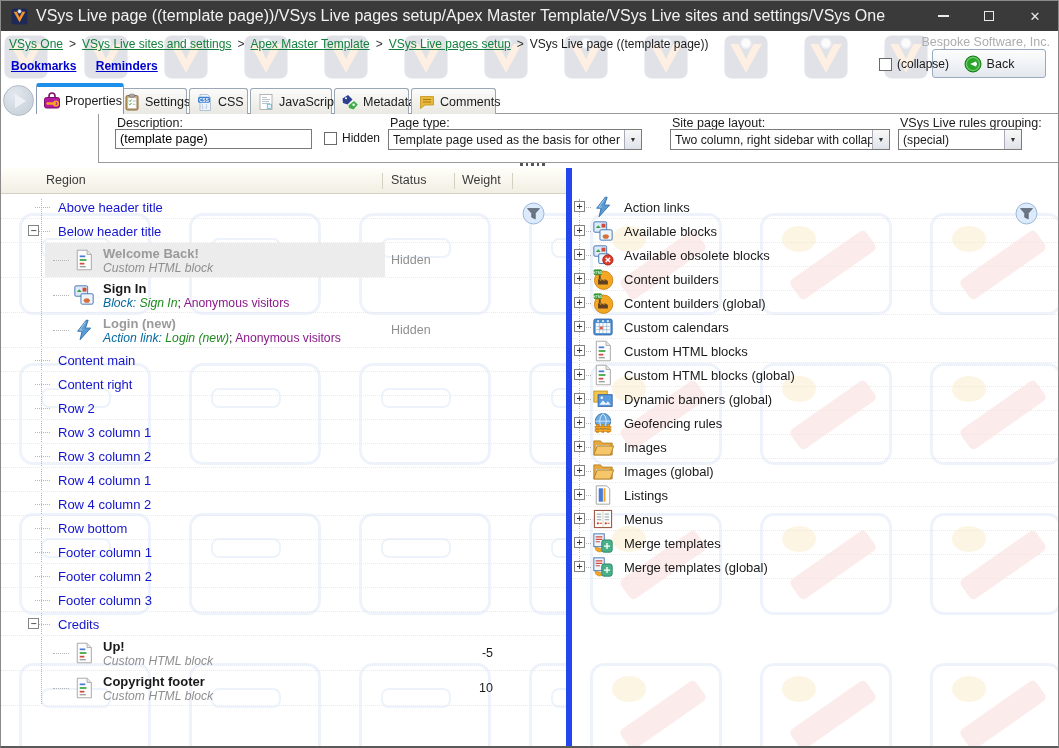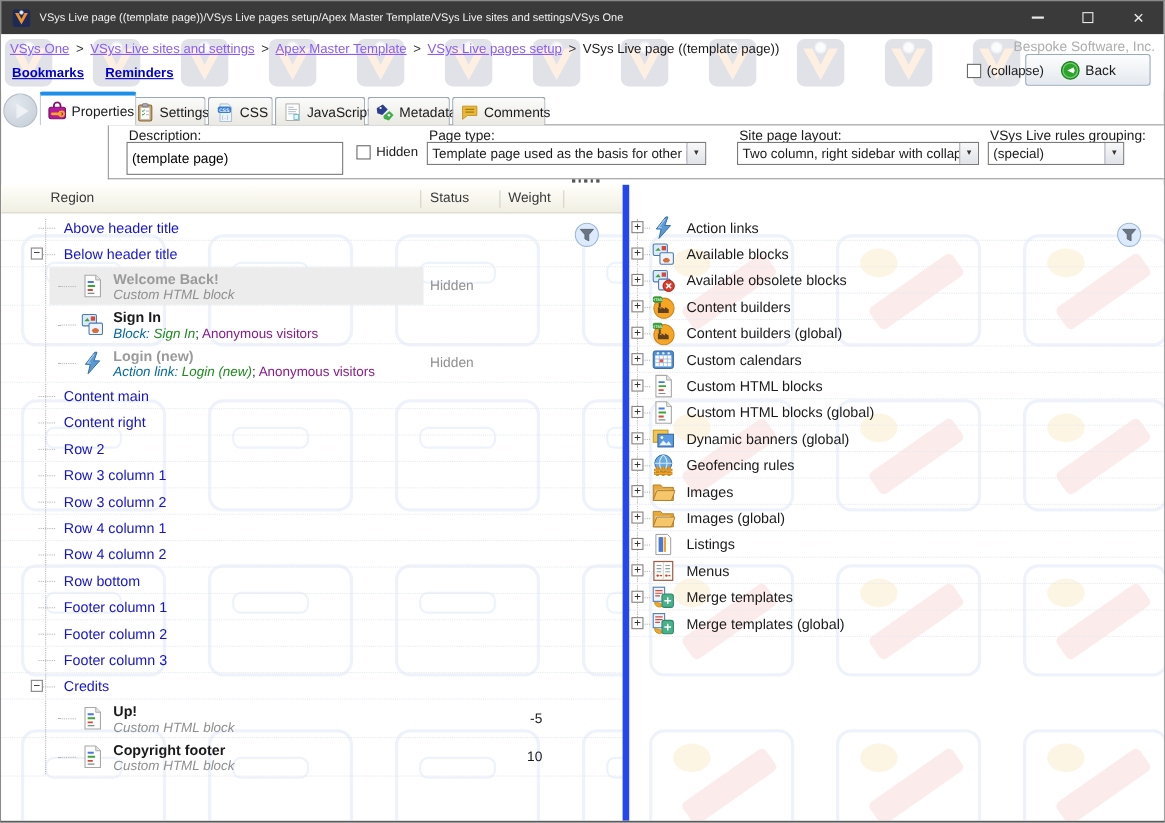--- a/index.html
+++ b/index.html
@@ -2,51 +2,51 @@
 <html><head>
 <meta charset="utf-8">
 <style>
   * { margin:0; padding:0; box-sizing:border-box; }
   html,body { width:1059px; height:748px; font-family:"Liberation Sans",sans-serif; font-size:12px; color:#1a1a1a; }
   .window { position:relative; width:1059px; height:748px; background:#fff; border:1px solid #8a8a8a; border-bottom:2px solid #5a5a5a; overflow:hidden; }
 
   
   .titlebar { position:absolute; left:0; top:0; width:100%; height:30px; background:#3a3a3a; display:flex; align-items:center; z-index:30; }
   .titlebar .app-icon { width:17px; height:17px; margin:0 8px 0 10px; flex:none; }
-  .titlebar .title-text { color:#f2f2f2; font-size:10px; white-space:nowrap; }
+  .titlebar .title-text { color:#f2f2f2; font-size:16px; white-space:nowrap; }
   .win-controls { position:absolute; right:0; top:0; height:30px; display:flex; }
   .win-btn { width:46px; height:30px; display:flex; align-items:center; justify-content:center; color:#eaeaea; font-size:13px; }
   .win-btn .sq { width:10px; height:10px; border:1px solid #eaeaea; display:inline-block; }
   .win-btn .dash { width:11px; height:1.5px; background:#eaeaea; display:inline-block; }
 
   
   .topstrip { position:absolute; left:0; top:30px; width:100%; height:52px; background:#fff; z-index:5; }
   .wm-top { position:absolute; inset:0; overflow:hidden; pointer-events:none; }
   .crumb-row { position:absolute; left:8px; top:4px; height:18px; display:flex; align-items:center; white-space:nowrap; z-index:2; }
-  .crumb-row a { color:#8b5cf6; text-decoration:underline; }
+  .crumb-row a { color:#15803d; text-decoration:underline; }
   .crumb-sep { margin:0 6px; color:#333; }
   .crumb-last { color:#1a1a1a; }
   .company { position:absolute; right:8px; top:4px; color:#adadad; font-size:12.5px; z-index:2; }
   .quick-links { position:absolute; left:10px; top:28px; z-index:2; }
   .quick-links a { color:#0000cc; font-weight:bold; text-decoration:underline; margin-right:16px; }
   .back-btn { position:absolute; right:12px; top:18px; width:114px; height:29px; background:linear-gradient(#fdfdfd,#eef1f5 60%,#e3e8ee); border:1px solid #98aabf; border-radius:3px; display:flex; align-items:center; justify-content:center; gap:5px; z-index:3; font-size:12.5px; }
   .collapse-wrap { position:absolute; left:878px; top:56px; display:flex; align-items:center; gap:5px; z-index:6; }
   .cb { width:13px; height:13px; background:#fff; border:1px solid #6a6a6a; display:inline-block; flex:none; }
 
   
   .tabzone { position:absolute; left:0; top:82px; width:100%; height:31px; z-index:10; }
   .nav-circle { position:absolute; left:2px; top:2px; width:31px; height:31px; border-radius:50%; background:radial-gradient(circle at 35% 30%, #e3e8ee, #c3ccd6); border:1px solid #b2bcc6; display:flex; align-items:center; justify-content:center; }
   .nav-circle .tri { width:0; height:0; border-left:11px solid #eef2f6; border-top:7px solid transparent; border-bottom:7px solid transparent; margin-left:4px; }
   .tab { position:absolute; display:flex; align-items:center; gap:4px; padding-left:6px; border:1px solid #9aa7b5; border-bottom:none; border-radius:3px 3px 0 0; background:linear-gradient(#fbfbfa,#e9e8e2); top:5px; height:26px; font-size:12.5px; }
   .tab.active { top:0; height:31px; background:#fff; border-color:#8a9ab0; border-top:4px solid #1e8fe8; z-index:12; }
 
   
   .fields-panel { position:absolute; left:97px; top:112px; width:962px; height:50px; background:#fff; border:1px solid #9a9a9a; border-right:none; z-index:8; }
   .flabel { position:absolute; top:2px; font-size:12.5px; }
-  .tinput { position:absolute; top:15px; height:30px; background:#fff; border:1px solid #7a7a7a; font-family:"Liberation Sans",sans-serif; font-size:12.5px; padding:0 4px; }
+  .tinput { position:absolute; top:15px; height:20px; background:#fff; border:1px solid #7a7a7a; font-family:"Liberation Sans",sans-serif; font-size:12.5px; padding:0 4px; }
   .dd { position:absolute; top:15px; height:21px; background:#fff; border:1px solid #7a7a7a; display:flex; align-items:center; font-size:12.2px; }
   .dd .val { flex:1; padding:0 4px; white-space:nowrap; overflow:hidden; }
   .dd .arrow { width:17px; height:100%; border-left:1px solid #aab; background:linear-gradient(#f8f8f8,#dfe3e8); display:flex; align-items:center; justify-content:center; flex:none; font-size:7px; color:#333; }
   .hidden-wrap { position:absolute; left:225px; top:17px; display:flex; align-items:center; gap:5px; }
   .grip { position:absolute; left:519px; top:162px; z-index:9; display:flex; gap:3px; }
   .grip i { width:2.5px; height:2.5px; background:#555; display:block; }
 
   
   .left-panel  { position:absolute; left:0;   top:167px; width:565px; height:579px; background:#fff; overflow:hidden; }
   .splitter    { position:absolute; left:565px; top:167px; width:6px; height:579px; background:#2446ef; z-index:15; }

